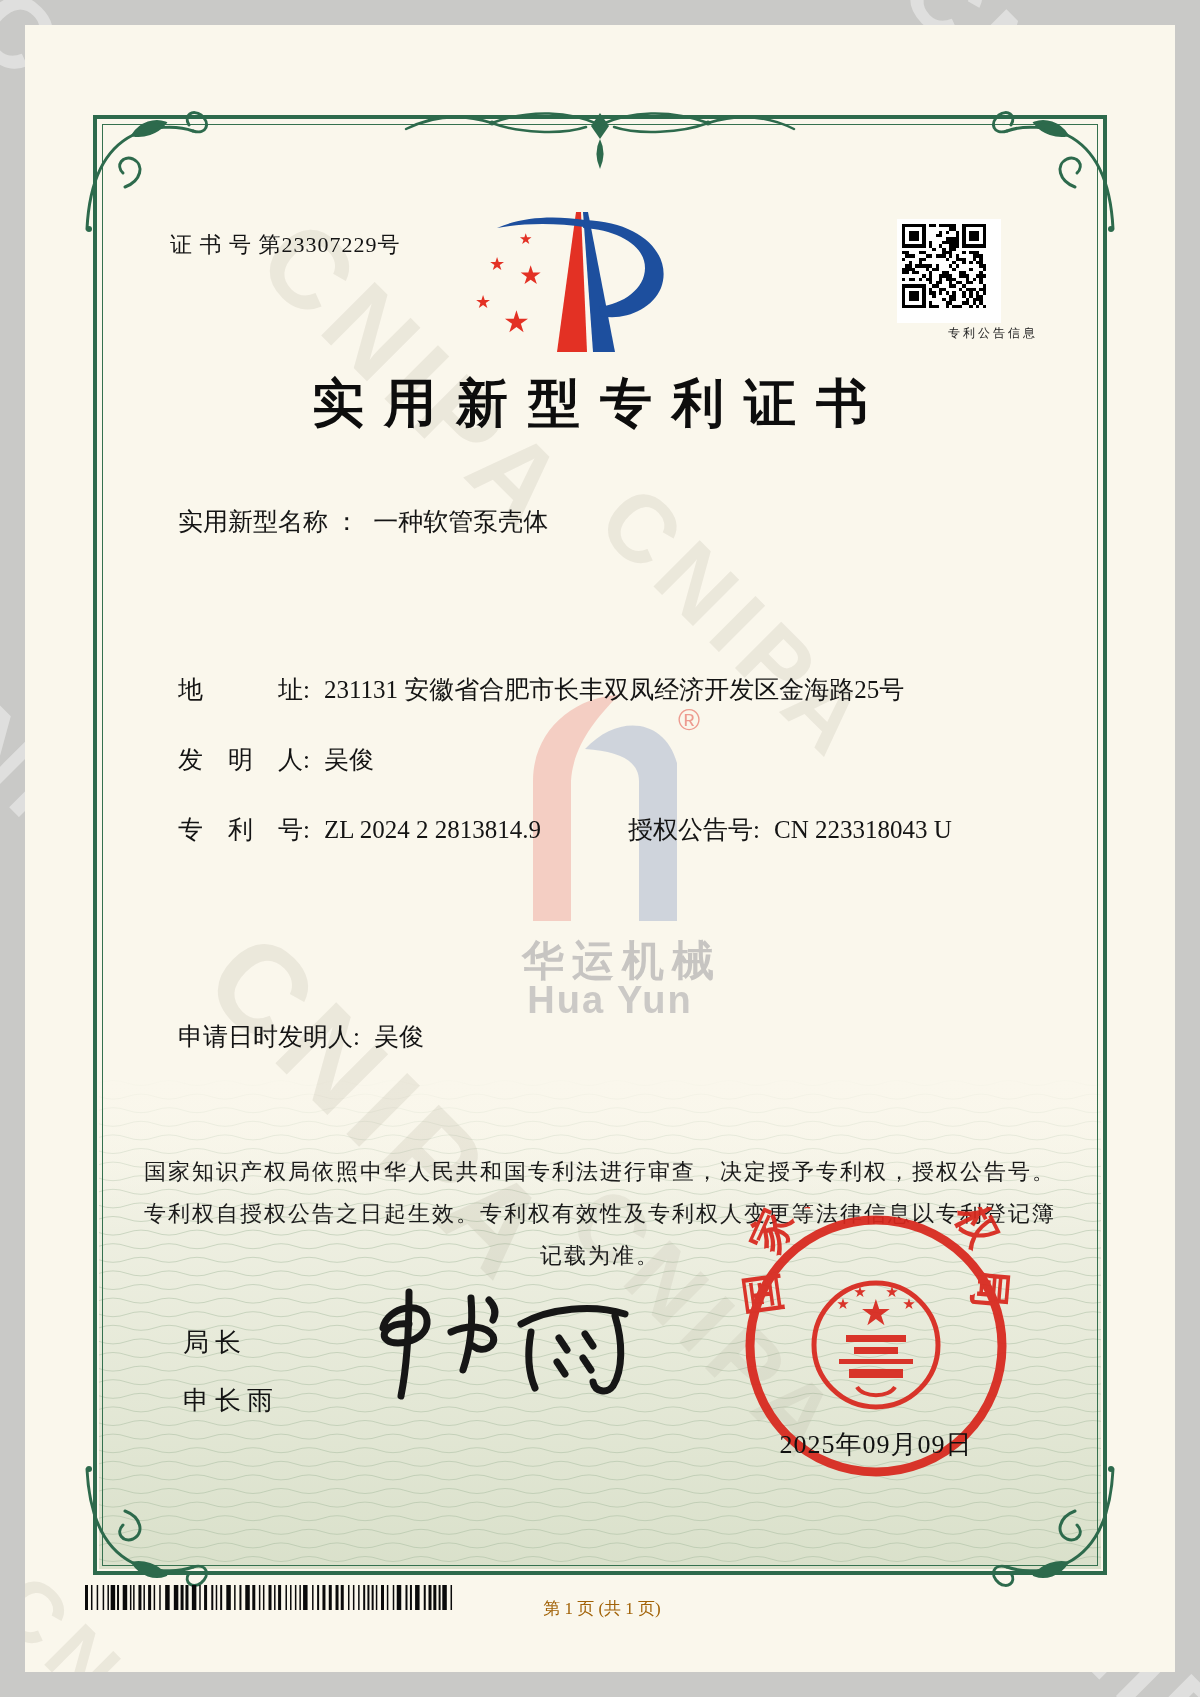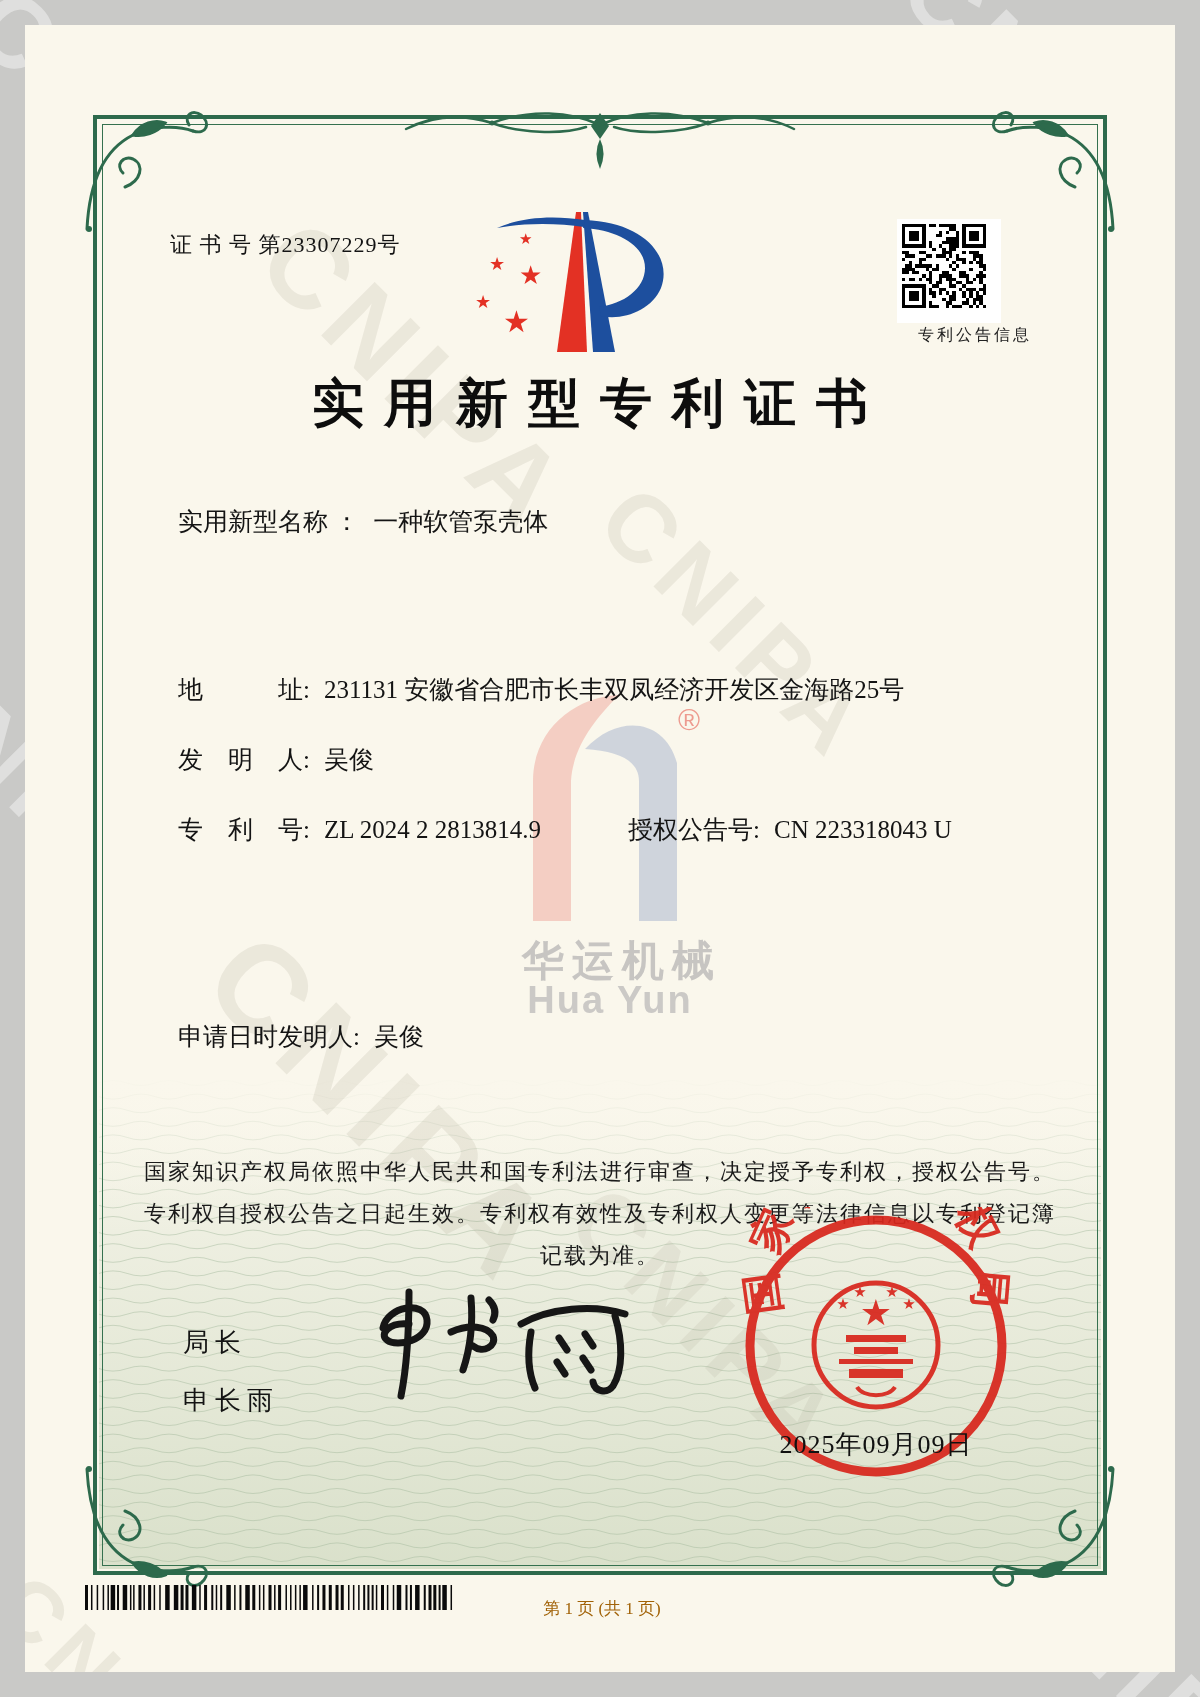--- a/index.html
+++ b/index.html
@@ -36,21 +36,21 @@
   }
   #frame-inner{
     position:absolute;left:5px;top:5px;right:5px;bottom:5px;
     border:1.5px solid #35714f;
   }
   #decor{position:absolute;left:0;top:0;z-index:6;pointer-events:none;}
   .content{position:absolute;z-index:10;}
   #cert-no{left:145px;top:205px;font-size:22px;letter-spacing:1px;}
   #logo{left:438px;top:183px;width:232px;height:148px;}
   #qr-box{left:872px;top:194px;width:94px;height:94px;background:#fff;padding:5px;}
-  #qr-caption{left:870px;top:300px;width:160px;text-align:center;font-size:16px;letter-spacing:3px;color:#222;}
+  #qr-caption{left:888px;top:300px;width:160px;text-align:center;font-size:12px;letter-spacing:3px;color:#222;}
   #title{left:0;top:344px;width:1150px;text-align:center;
     font-size:52px;font-weight:900;letter-spacing:20px;color:#0d0d0d;}
   .row{position:absolute;left:145px;width:940px;font-size:25px;white-space:nowrap;margin-left:8px;}
   .row .lbl{margin-right:14px;}
   .col2{position:absolute;left:450px;top:0;}
   #statement{left:108px;top:1126px;width:934px;font-size:22px;letter-spacing:2px;line-height:42px;text-align:center;color:#1a1a1a;}
   #signer-title{left:158px;top:1300px;font-size:26px;letter-spacing:6px;}
   #signer-name{left:158px;top:1358px;font-size:26px;letter-spacing:6px;}
   #signature{left:328px;top:1252px;width:300px;height:130px;}
   #seal{left:712px;top:1182px;width:278px;height:278px;}

